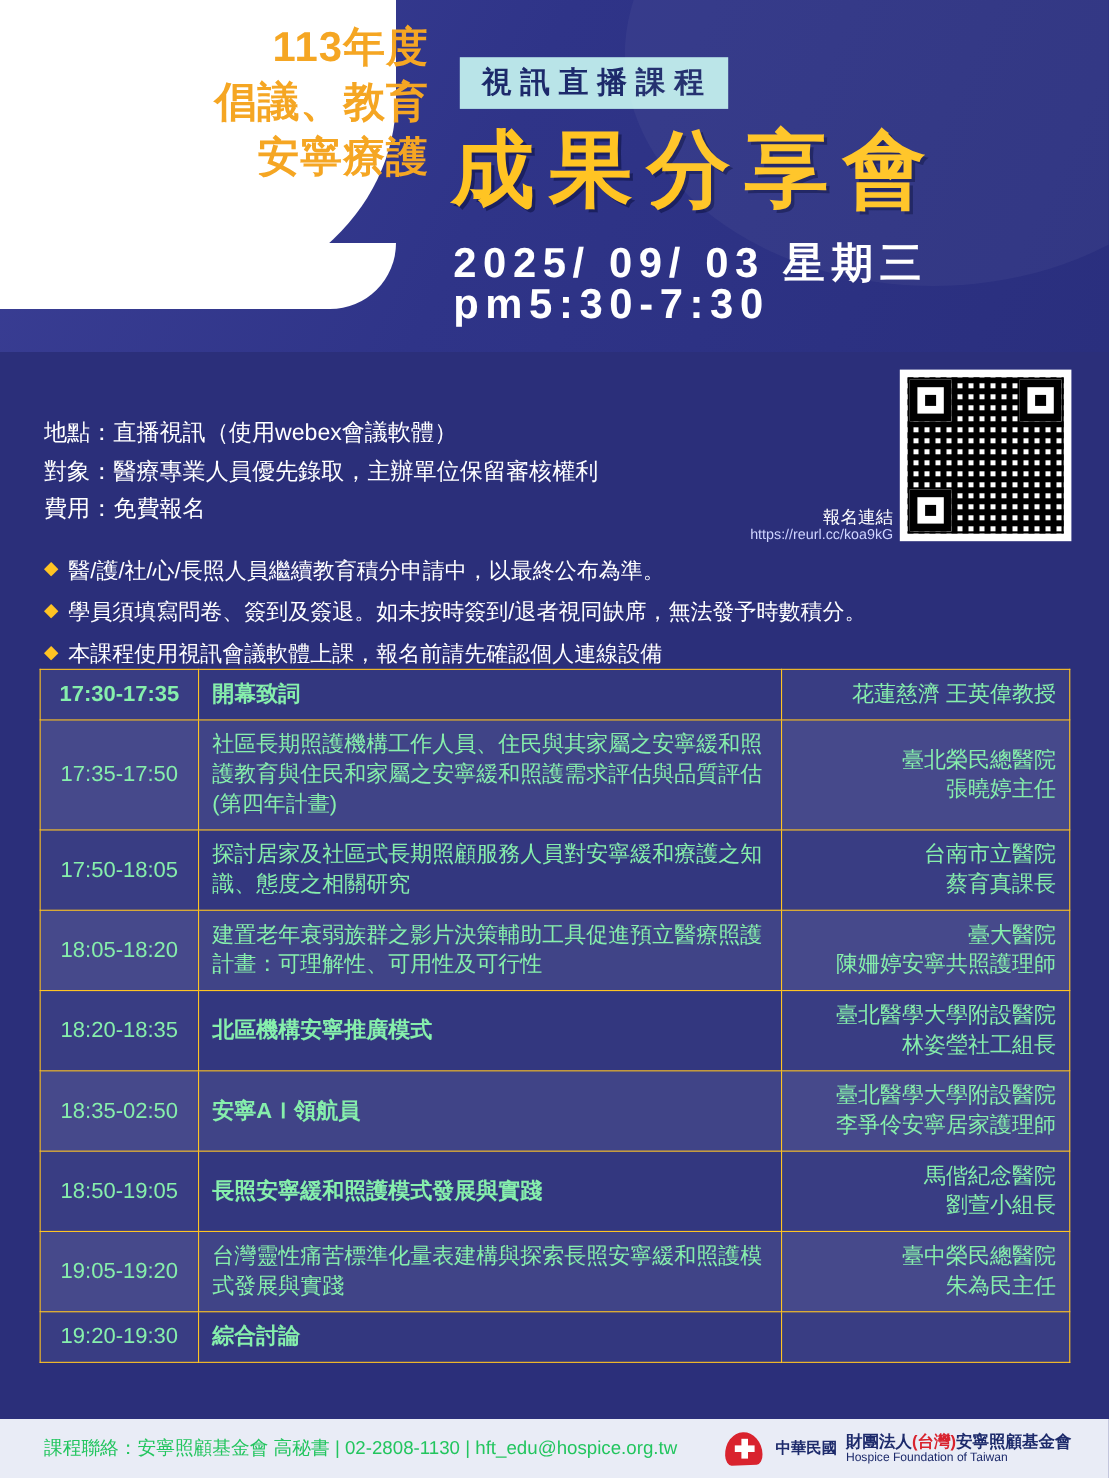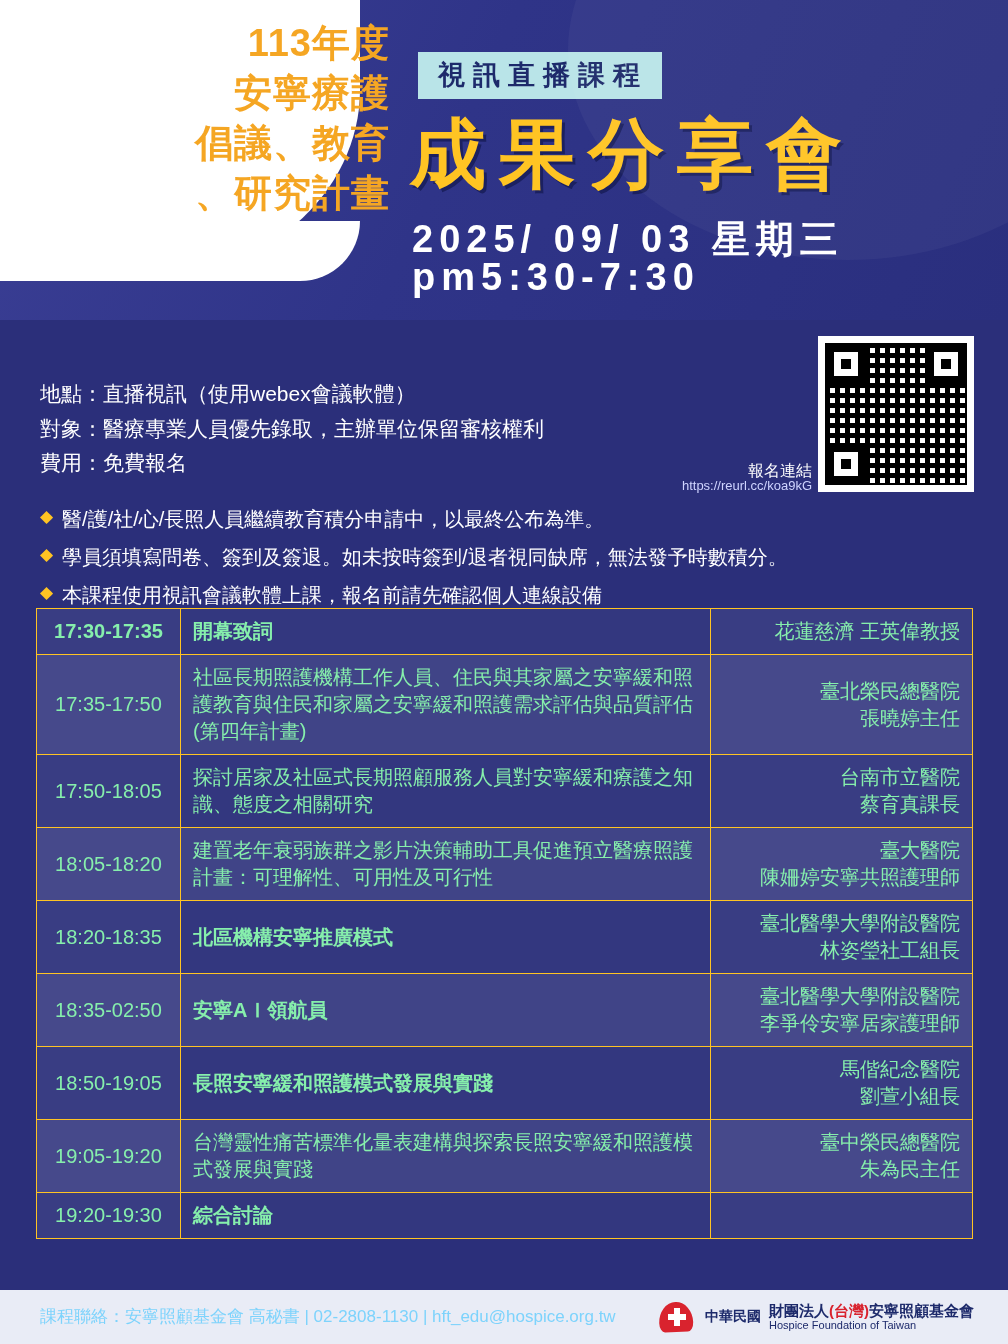--- a/index.html
+++ b/index.html
@@ -139,21 +139,21 @@
   td.bold { font-weight:bold; }
   .sp-line{ display:block; }
 
   
   .footer-bar{
     position:absolute; left:0; bottom:0; width:1008px; height:54px;
     background:#e9ecf6;
   }
   .footer-text{
     position:absolute; left:40px; bottom:16px;
-    color:#7dd3fc; font-size:17px;
+    color:#22c55e; font-size:17px;
   }
   .logo{
     position:absolute; right:34px; bottom:8px;
     display:flex; align-items:center;
   }
   .logo-mark{
     width:38px; height:38px; margin-right:8px; position:relative;
   }
   .logo-mark .heart{
     position:absolute; left:0; top:4px; width:34px; height:30px;
@@ -173,23 +173,22 @@
   .logo-l2{ font-size:11px; color:#1d2a6b; }
   .logo-cn{ font-size:14px; color:#1d2a6b; font-weight:bold;}
 </style>
 </head>
 <body>
 
 <div class="banner">
   <div class="white-blob"></div>
   <div class="blob-text">
     <span class="blob-line">113年度</span>
+    <span class="blob-line">倡議、教育</span>
     <span class="blob-line">安寧療護</span>
-    <span class="blob-line">倡議、教育</span>
-    <span class="blob-line">、研究計畫</span>
   </div>
 
   <div class="tag">視訊直播課程</div>
   <div class="main-title">成果分享會</div>
   <div class="date-line">2025/ 09/ 03  星期三</div>
   <div class="time-line">pm5:30-7:30</div>
 </div>
 
 <div class="info">
   <div>地點：直播視訊（使用webex會議軟體）</div>

